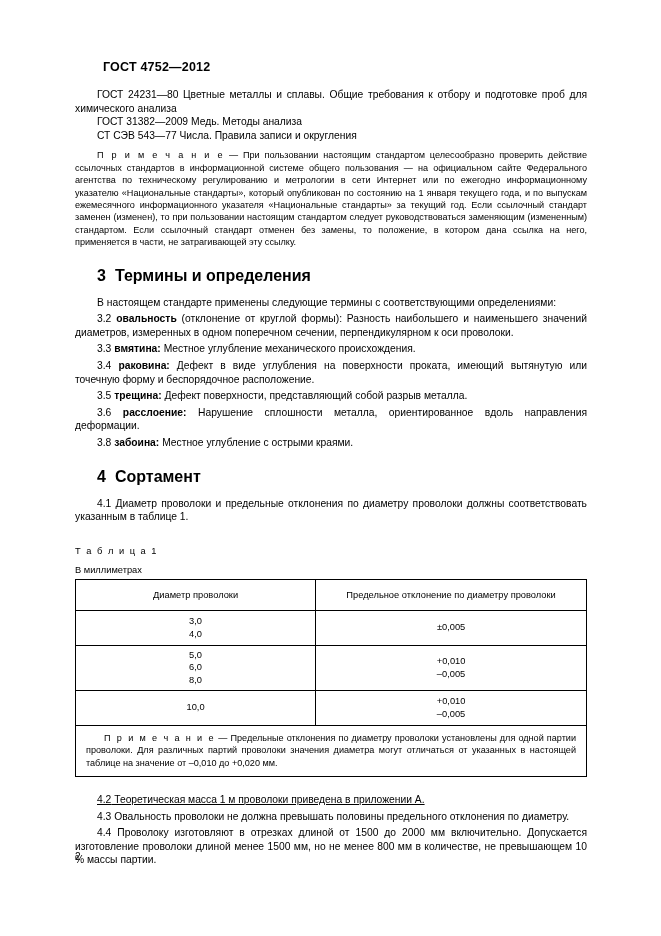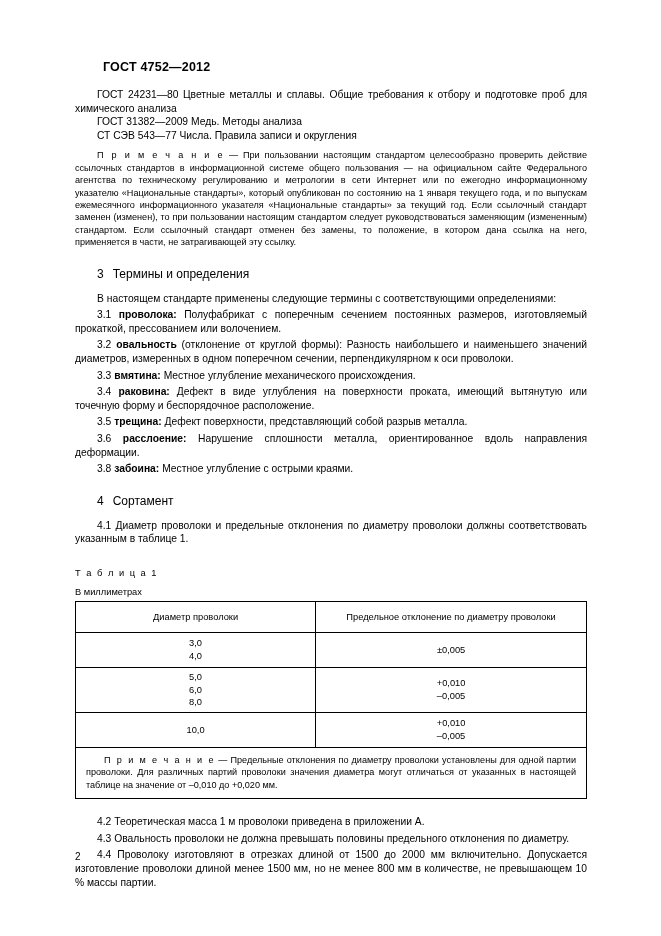--- a/index.html
+++ b/index.html
@@ -50,22 +50,22 @@
     font-size: 9.1px;
     line-height: 12.4px;
     text-align: justify;
     text-indent: 22px;
     margin-top: 7px;
   }
   .sp-letters {
     letter-spacing: 1.6px;
   }
   h2 {
-    font-size: 12px;
-    font-weight: normal;
+    font-size: 16px;
+    font-weight: bold;
     margin: 0;
     padding: 0;
   }
   .sec-head {
     margin-top: 18px;
     margin-bottom: 11px;
     text-indent: 22px;
   }
   .sec-head .num {
     margin-right: 9px;
@@ -114,20 +114,21 @@
     border: 1px solid #000000;
     border-top: none;
     font-size: 9.1px;
     line-height: 12.4px;
     text-align: justify;
     padding: 6px 10px 7px 10px;
     text-indent: 18px;
   }
   .after-table {
     margin-top: 16px;
+    text-decoration: underline;
   }
   .pagenum {
     position: absolute;
     left: 75px;
     top: 851px;
     font-size: 10px;
   }
 </style>
 </head>
 <body>
@@ -141,21 +142,20 @@
     <p class="indent">ГОСТ 24231—80 Цветные металлы и сплавы. Общие требования к отбору и подготовке проб для химического анализа</p>
     <p class="indent">ГОСТ 31382—2009 Медь. Методы анализа</p>
     <p class="indent">СТ СЭВ 543—77 Числа. Правила записи и округления</p>
 
     <p class="note"><span class="sp-letters">П р и м е ч а н и е</span><span> — При пользовании настоящим стандартом целесообразно проверить действие ссылочных стандартов в информационной системе общего пользования — на официальном сайте Федерального агентства по техническому регулированию и метрологии в сети Интернет или по ежегодно информационному указателю «Национальные стандарты», который опубликован по состоянию на 1 января текущего года, и по выпускам ежемесячного информационного указателя «Национальные стандарты» за текущий год. Если ссылочный стандарт заменен (изменен), то при пользовании настоящим стандартом следует руководствоваться заменяющим (измененным) стандартом. Если ссылочный стандарт отменен без замены, то положение, в котором дана ссылка на него, применяется в части, не затрагивающей эту ссылку.</span></p>
 
     <h2 class="sec-head"><span class="num">3</span><span>Термины и определения</span></h2>
 
     <p class="indent">В настоящем стандарте применены следующие термины с соответствующими определениями:</p>
 
-    <p class="indent para"><span>3.1</span><span>&nbsp;</span><span class="term">проволока:</span><span> Полуфабрикат с поперечным сечением постоянных размеров, изготовляемый прокаткой, прессованием или волочением.</span></p>
 
     <p class="indent para"><span>3.2</span><span>&nbsp;</span><span class="term">овальность</span><span> (отклонение от круглой формы): Разность наибольшего и наименьшего значений диаметров, измеренных в одном поперечном сечении, перпендикулярном к оси проволоки.</span></p>
 
     <p class="indent para"><span>3.3</span><span>&nbsp;</span><span class="term">вмятина:</span><span> Местное углубление механического происхождения.</span></p>
 
     <p class="indent para"><span>3.4</span><span>&nbsp;</span><span class="term">раковина:</span><span> Дефект в виде углубления на поверхности проката, имеющий вытянутую или точечную форму и беспорядочное расположение.</span></p>
 
     <p class="indent para"><span>3.5</span><span>&nbsp;</span><span class="term">трещина:</span><span> Дефект поверхности, представляющий собой разрыв металла.</span></p>
 
     <p class="indent para"><span>3.6</span><span>&nbsp;</span><span class="term">расслоение:</span><span> Нарушение сплошности металла, ориентированное вдоль направления деформации.</span></p>

